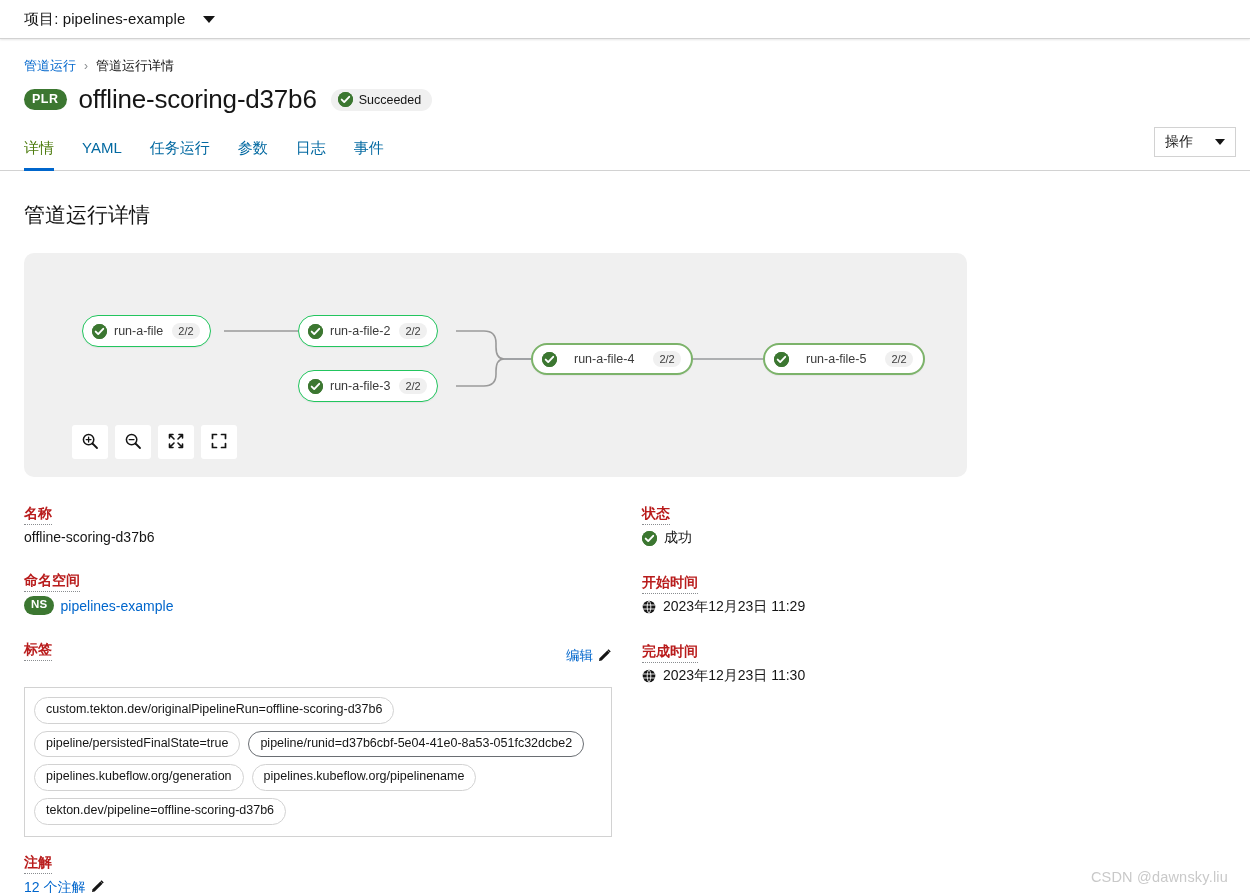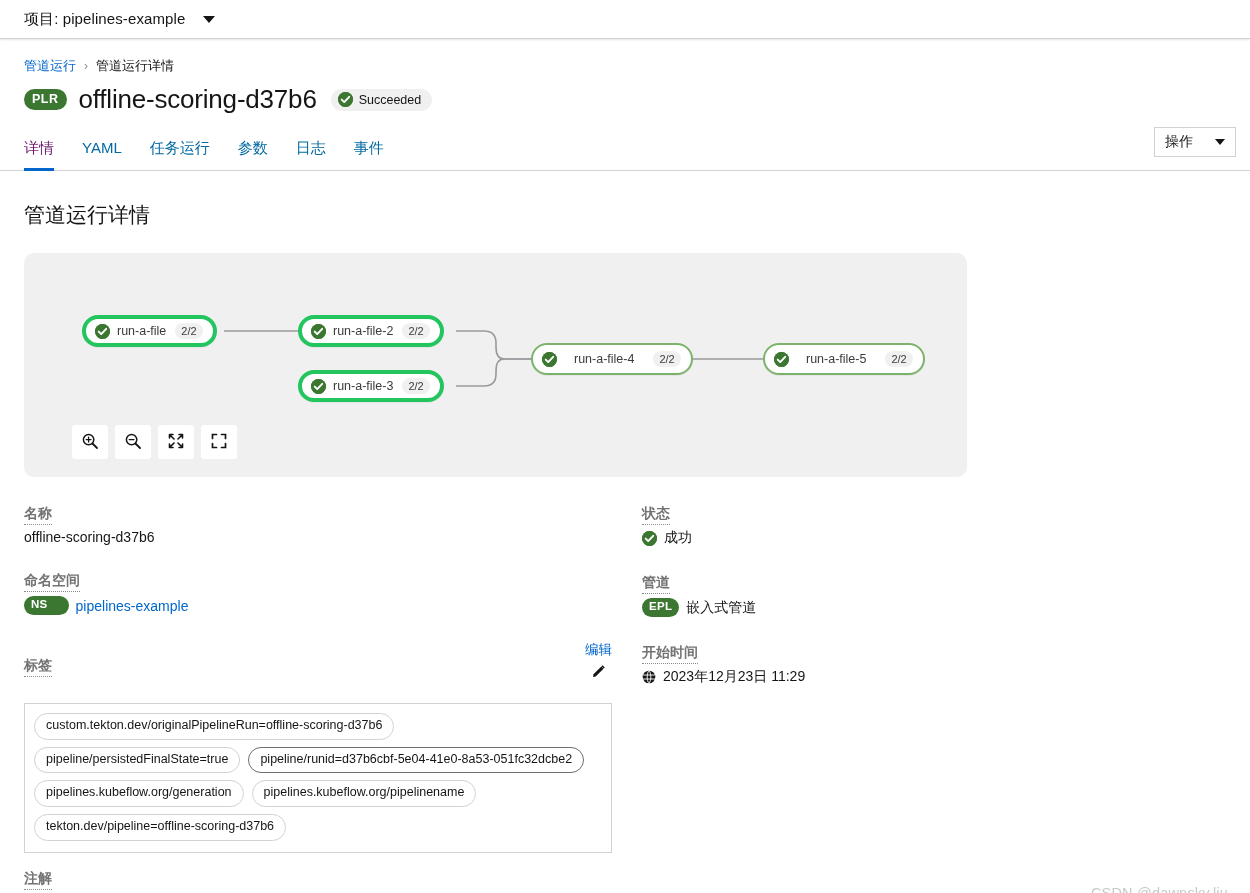--- a/index.html
+++ b/index.html
@@ -125,21 +125,21 @@
   }
   .tab {
     font-size: 15px;
     color: #0369a1;
     padding: 10px 14px 12px 14px;
     cursor: pointer;
     position: relative;
     white-space: nowrap;
   }
   .tab:first-child { padding-left: 0; padding-right: 14px; }
-  .tab.active { color: #701a75; }
+  .tab.active { color: #4d7c0f; }
   .tab.active::after {
     content: "";
     position: absolute;
     left: 0; right: 14px; bottom: -1px;
     height: 3px;
     background: #06c;
   }
 
   h2.section-title {
     font-size: 21px;
@@ -156,21 +156,21 @@
     background: #f0f0f0;
     border-radius: 10px;
     position: relative;
   }
   .graph-canvas { position: absolute; inset: 0; }
 
   .node {
     position: absolute;
     height: 32px;
     background: #fff;
-    border: 4px solid #22c55e;
+    border: 1px solid #22c55e;
     border-radius: 16px;
     display: flex;
     align-items: center;
     padding: 0 10px 0 9px;
     gap: 7px;
     font-size: 12.5px;
     color: #3b3b3b;
     box-shadow: 0 1px 1px rgba(0,0,0,.05);
     white-space: nowrap;
     cursor: pointer;
@@ -221,21 +221,21 @@
     display: flex;
     margin: 27px 0 0 0;
     padding: 0 24px;
   }
   .col-left { width: 615px; }
   .col-right { width: 420px; padding-left: 3px; }
 
   .dt {
     font-size: 14px;
     font-weight: bold;
-    color: #737373;
+    color: #b91c1c;
     margin: 0 0 4px 0;
     display: inline-block;
     border-bottom: 1px dotted #8a8d90;
     padding-bottom: 1px;
   }
   .dd {
     font-size: 14px;
     color: #151515;
     margin: 0 0 26px 0;
     display: flex;
@@ -244,21 +244,21 @@
   }
   .dd.plain { display: block; }
   .dd a { color: #06c; text-decoration: none; }
 
   .ns-badge {
     background: #3c7731;
     color: #fff;
     border-radius: 10px;
     font-size: 11.5px;
     font-weight: bold;
-    padding: 2px 21px 3px 7px;
+    padding: 2px 6px 3px 7px;
     line-height: 1;
     letter-spacing: .3px;
     display: inline-flex;
     align-items: center;
     height: 19px;
   }
   .epl-badge {
     background: #3c7731;
     color: #fff;
     border-radius: 10px;
@@ -282,21 +282,20 @@
     width: 588px;
   }
   .edit-link {
     color: #06c;
     font-size: 13.5px;
     text-decoration: none;
     display: inline-flex;
     align-items: center;
     gap: 5px;
     cursor: pointer;
-    flex-direction: column;
   }
   .labels-box {
     margin-top: 22px;
     width: 588px;
     border: 1px solid #d2d2d2;
     padding: 9px 9px 11px 9px;
     display: flex;
     flex-wrap: wrap;
     gap: 7px 8px;
     align-content: flex-start;
@@ -540,41 +539,46 @@
           <span class="ok-circle">
               <svg width="15" height="15" viewBox="0 0 15 15">
                 <circle cx="7.5" cy="7.5" r="7.5" fill="#3c7731"></circle>
                 <path d="M3.7 7.6 L6.2 10.1 L11.2 4.8" stroke="#fff" stroke-width="1.9" fill="none" stroke-linecap="round" stroke-linejoin="round"></path>
               </svg>
             </span>
           <span>成功</span>
         </div>
       </div>
 
-      <div>
-        <div class="dt">管道</div>
-        <div class="dd">
-          <span class="epl-badge">EPL</span>
-          <span>嵌入式管道</span>
-        </div>
-      </div>
 
       <div>
         <div class="dt">开始时间</div>
         <div class="dd">
           <span class="globe">
             <svg width="14" height="14" viewBox="0 0 14 14">
                 <circle cx="7" cy="7" r="6.3" fill="#151515"></circle>
                 <path d="M7 .7 C4.6 3 4.6 11 7 13.3 M7 .7 C9.4 3 9.4 11 7 13.3 M1 5 H13 M1 9 H13" stroke="#fff" stroke-width=".9" fill="none"></path>
               </svg>
           </span>
           <span>2023年12月23日 11:29</span>
         </div>
       </div>
 
+      <div>
+        <div class="dt">完成时间</div>
+        <div class="dd">
+          <span class="globe">
+            <svg width="14" height="14" viewBox="0 0 14 14">
+                <circle cx="7" cy="7" r="6.3" fill="#151515"></circle>
+                <path d="M7 .7 C4.6 3 4.6 11 7 13.3 M7 .7 C9.4 3 9.4 11 7 13.3 M1 5 H13 M1 9 H13" stroke="#fff" stroke-width=".9" fill="none"></path>
+              </svg>
+          </span>
+          <span>2023年12月23日 11:30</span>
+        </div>
+      </div>
 
     </div>
   </div>
 
   <div class="ann-block">
     <div class="dt">注解</div>
     <div>
       <a class="ann-link" href="#">
         <span>12 个注解</span>
         <span>

